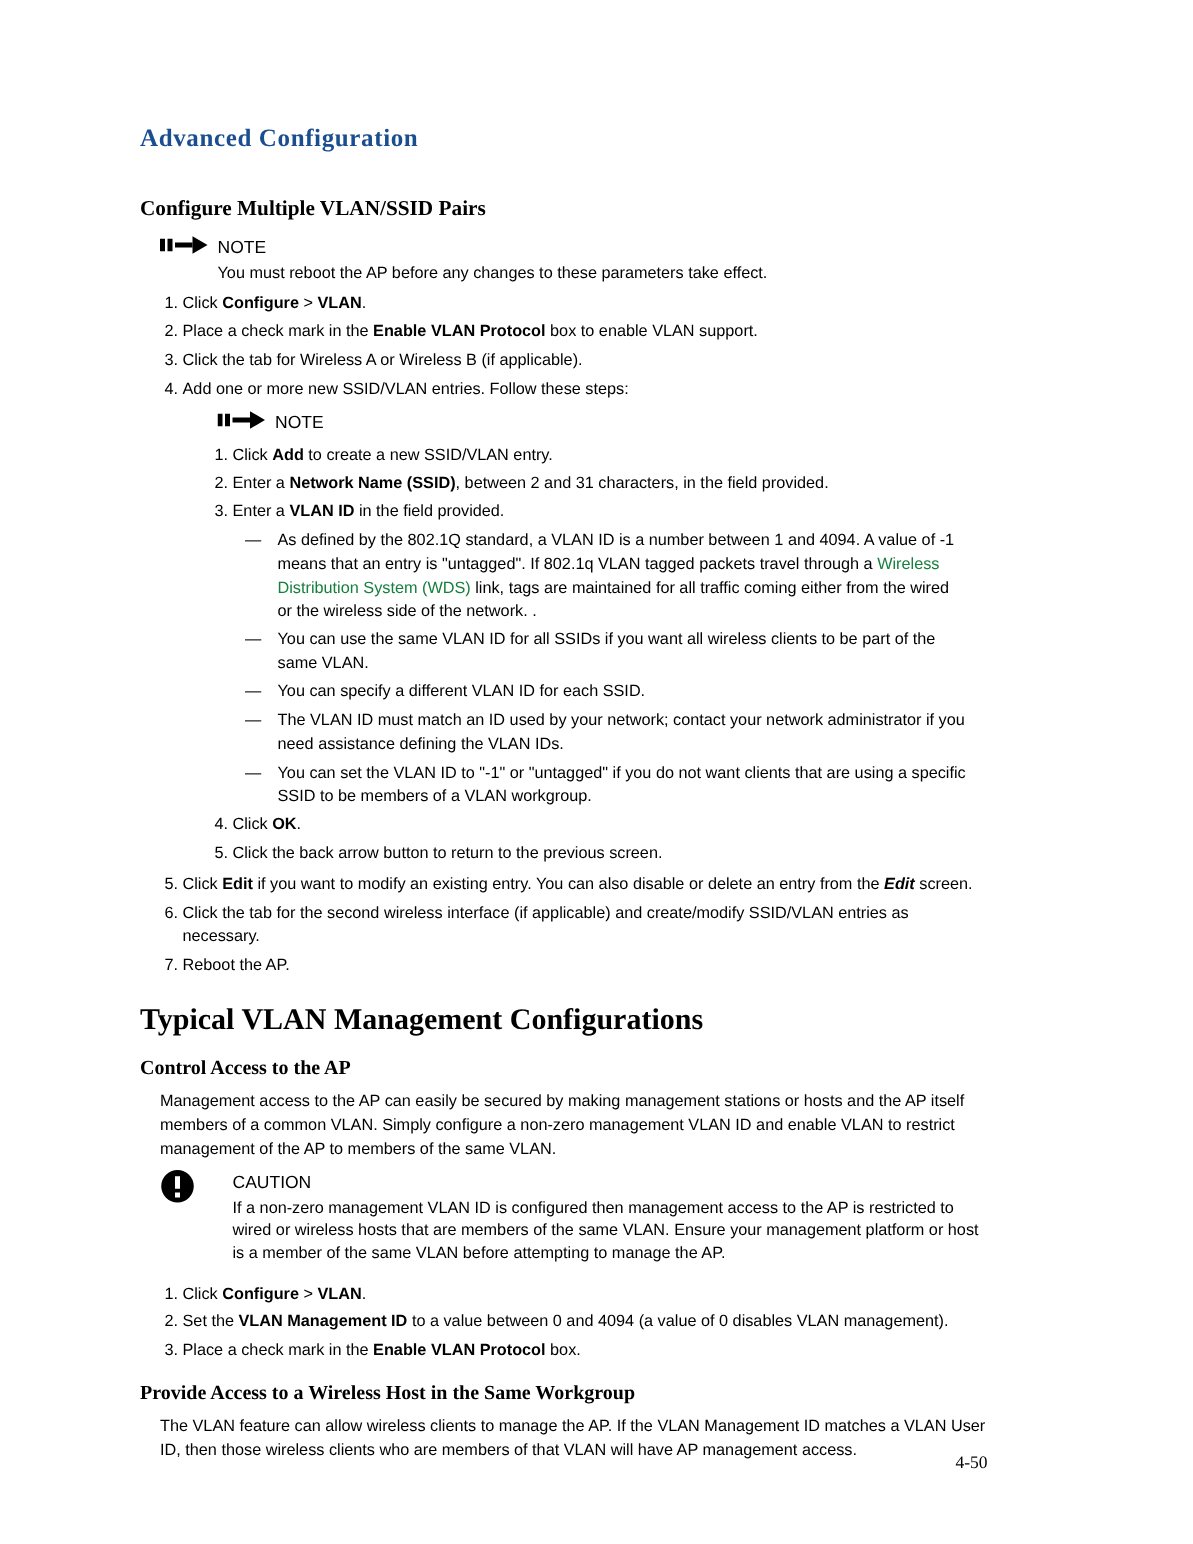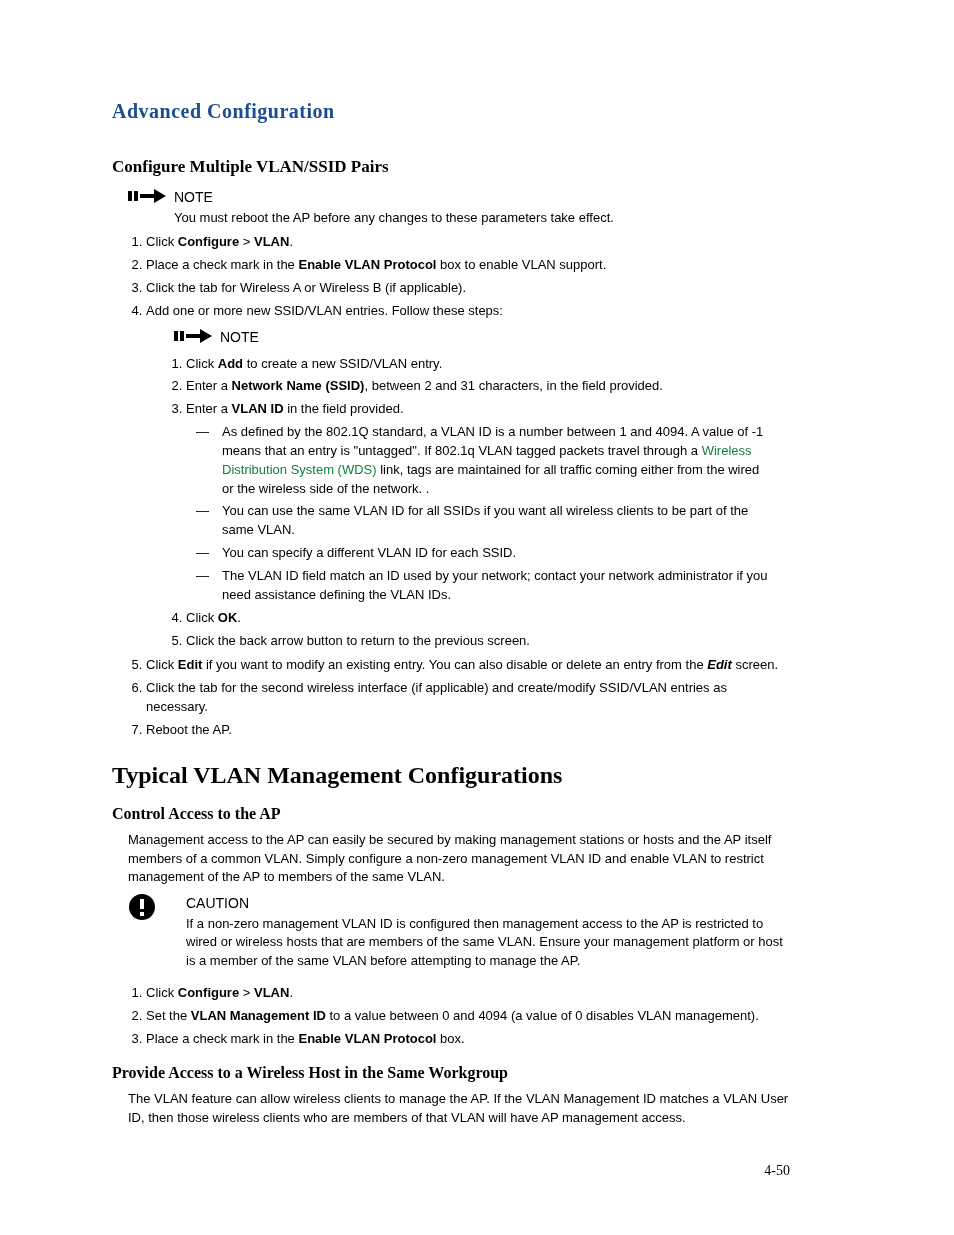--- a/index.html
+++ b/index.html
@@ -159,21 +159,22 @@
   </div>
 
   <ol class="sub-list">
     <li><span>Click </span><b>Add</b><span> to create a new SSID/VLAN entry.</span></li>
     <li><span>Enter a </span><b>Network Name (SSID)</b><span>, between 2 and 31 characters, in the field provided.</span></li>
     <li><span>Enter a </span><b>VLAN ID</b><span> in the field provided.</span>
       <ul class="dash-list">
         <li><span>As defined by the 802.1Q standard, a VLAN ID is a number between 1 and 4094. A value of -1 means that an entry is "untagged". If 802.1q VLAN tagged packets travel through a </span><a href="#" class="link">Wireless Distribution System (WDS)</a><span> link, tags are maintained for all traffic coming either from the wired or the wireless side of the network. .</span></li>
         <li>You can use the same VLAN ID for all SSIDs if you want all wireless clients to be part of the same VLAN.</li>
         <li>You can specify a different VLAN ID for each SSID.</li>
-        <li>The VLAN ID field match an ID used by your network; contact your network administrator if you need assistance defining the VLAN IDs.</li>
+        <li>The VLAN ID must match an ID used by your network; contact your network administrator if you need assistance defining the VLAN IDs.</li>
+        <li>You can set the VLAN ID to "-1" or "untagged" if you do not want clients that are using a specific SSID to be members of a VLAN workgroup.</li>
       </ul>
     </li>
     <li><span>Click </span><b>OK</b><span>.</span></li>
     <li>Click the back arrow button to return to the previous screen.</li>
   </ol>
 
   <ol class="main-list" start="5">
     <li><span>Click </span><b>Edit</b><span> if you want to modify an existing entry. You can also disable or delete an entry from the </span><b><i>Edit</i></b><span> screen.</span></li>
     <li>Click the tab for the second wireless interface (if applicable) and create/modify SSID/VLAN entries as necessary.</li>
     <li>Reboot the AP.</li>

